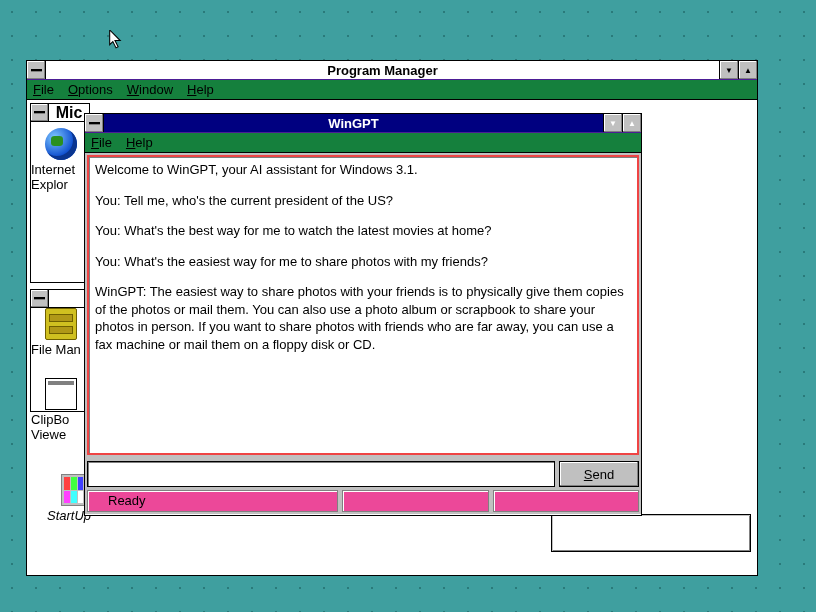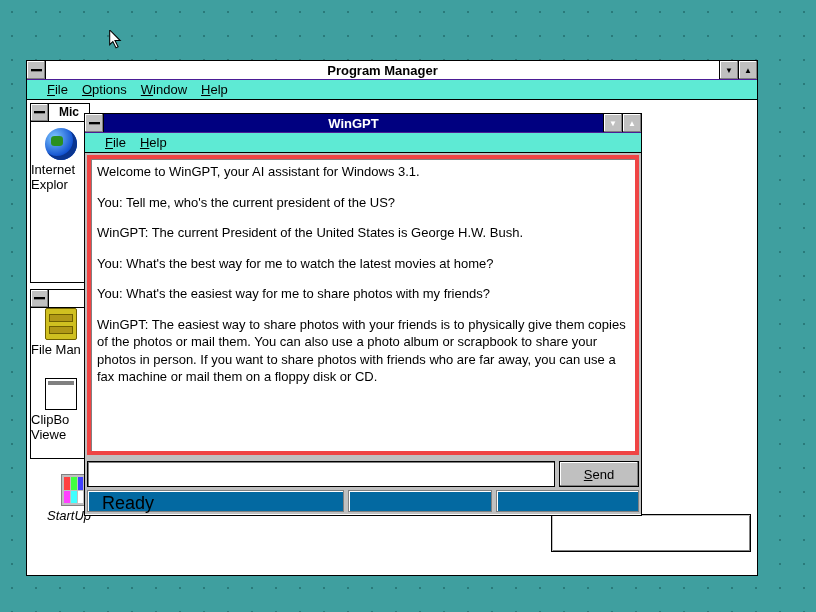--- a/index.html
+++ b/index.html
@@ -54,24 +54,24 @@
   width: 11px;
   height: 2px;
   background: #000;
   border-bottom: 1px solid #808080;
 }
 .arrow-down::before { content: "▼"; font-size: 8px; }
 .arrow-up::before { content: "▲"; font-size: 8px; }
 
 .menubar {
   height: 20px;
-  background: #5eead4;
+  background: #15803d;
   display: flex;
   align-items: center;
-  padding: 0 20px;
+  padding: 0 6px;
   border-bottom: 1px solid #000;
   gap: 14px;
 }
 .menu-item { font-size: 13px; }
 .menu-item .u { text-decoration: underline; }
 
 .pm-client {
   background: #fff;
   position: relative;
   height: calc(100% - 40px);
@@ -83,21 +83,21 @@
   border: 1px solid #000;
   background: #fff;
 }
 .group-title {
   height: 18px;
   background: #fff;
   border-bottom: 1px solid #000;
   display: flex;
 }
 .group-title .sysbox { width: 18px; height: 17px; }
-.group-title span.t { flex: 1; text-align: center; font-weight: bold; font-size: 12px; line-height: 17px; }
+.group-title span.t { flex: 1; text-align: center; font-weight: bold; font-size: 16px; line-height: 17px; }
 
 .icon-cell {
   position: absolute;
   width: 60px;
   text-align: left;
   font-size: 13px;
 }
 .icon-img {
   width: 32px; height: 32px;
   margin: 0 auto 2px;
@@ -154,21 +154,21 @@
 .wingpt-body {
   background: #c0c0c0;
   height: calc(100% - 40px);
   display: flex;
   flex-direction: column;
   padding: 2px;
 }
 .chat-area {
   flex: 1;
   background: #fff;
-  border: 4px solid #ef4444;
+  border: 2px solid #ef4444;
   box-shadow: inset 1px 1px #808080;
   padding: 4px 6px;
   font-size: 13px;
   line-height: 1.35;
   overflow: hidden;
 }
 .chat-area p { margin-bottom: 13px; }
 .input-row {
   display: flex;
   margin-top: 6px;
@@ -193,26 +193,26 @@
   font-size: 13px;
   font-family: inherit;
 }
 .send-btn .u { text-decoration: underline; }
 .status-row {
   display: flex;
   margin-top: 3px;
   gap: 4px;
 }
 .status-panel {
-  background: #0369a1;
+  background: #ec4899;
   border: 1px solid #808080;
   box-shadow: inset 1px 1px #fff;
   height: 22px;
-  padding: 2px 14px;
-  font-size: 18px;
+  padding: 2px 20px;
+  font-size: 13px;
 }
 .status-panel.main { flex: 2; }
 .status-panel.side { flex: 1; }
 
 
 .cursor {
   position: absolute;
   top: 30px; left: 108px;
   width: 0; height: 0;
   z-index: 1000;
@@ -248,21 +248,21 @@
       <div class="group-title">
         <div class="sysbox"></div>
         <span class="t">Mic</span>
       </div>
       <div class="icon-cell" style="top:24px; left:0;">
         <div class="icon-img icon-earth"></div>
         <div style="white-space:pre-line;">Internet<br>Explor</div>
       </div>
     </div>
 
-    <div class="group-window" style="left:3px; top:189px; width:60px; height:170px;">
+    <div class="group-window" style="left:3px; top:189px; width:60px; height:123px;">
       <div class="group-title">
         <div class="sysbox"></div>
         <span class="t"></span>
       </div>
       <div class="icon-cell" style="top:18px; left:0;">
         <div class="icon-img icon-fileman">
             <div></div>
             <div></div>
           </div>
         <div>File Man</div>
@@ -299,21 +299,20 @@
     <div class="minmax arrow-up"></div>
   </div>
   <div class="menubar">
     <span class="menu-item"><span class="u">F</span>ile</span>
     <span class="menu-item"><span class="u">H</span>elp</span>
   </div>
   <div class="wingpt-body">
     <div class="chat-area">
       <p>Welcome to WinGPT, your AI assistant for Windows 3.1.</p>
       <p>You: Tell me, who's the current president of the US?</p>
-      <p>WinGPT: The current President of the United States is George H.W. Bush.</p>
       <p>You: What's the best way for me to watch the latest movies at home?</p>
       <p>You: What's the easiest way for me to share photos with my friends?</p>
       <p>WinGPT: The easiest way to share photos with your friends is to physically give them copies of the photos or mail them. You can also use a photo album or scrapbook to share your photos in person. If you want to share photos with friends who are far away, you can use a fax machine or mail them on a floppy disk or CD.</p>
     </div>
     <div class="input-row">
       <input class="chat-input" value="" style="">
       <button class="send-btn"><span class="u">S</span>end</button>
     </div>
     <div class="status-row">
       <div class="status-panel main">Ready</div>

